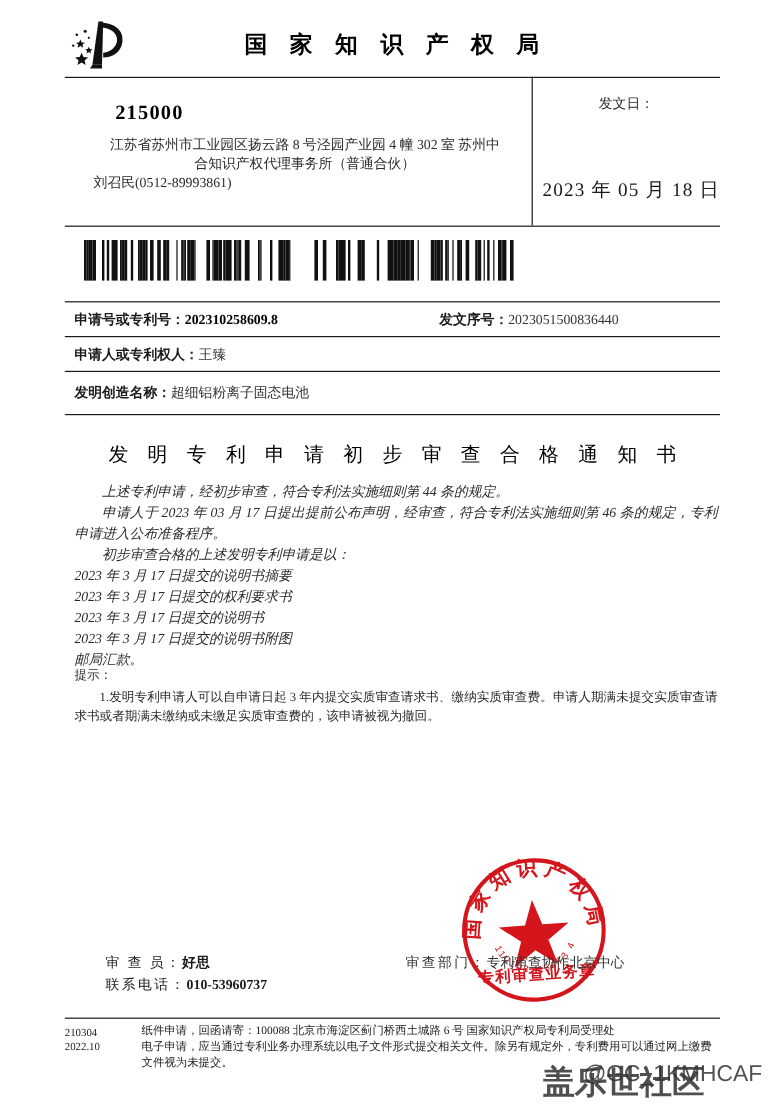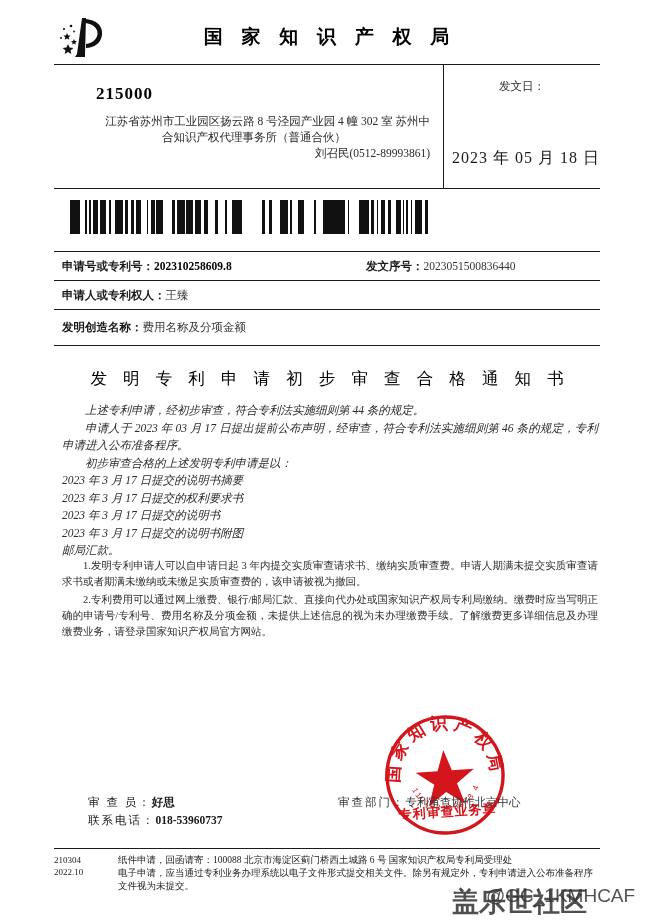--- a/index.html
+++ b/index.html
@@ -61,23 +61,23 @@
     letter-spacing: 1px;
   }
   .addr {
     position: absolute;
     left: 78px; top: 113px;
     width: 352px;
     font-size: 11.5px;
     line-height: 16px;
     color: #2a2a2a;
   }
-  .addr .l1 { text-align: right; }
+  .addr .l1 { text-align: center; }
   .addr .l2 { text-align: center; }
-  .addr .l3 { text-align: right; }
+  .addr .l3 { text-align: left; }
 
   
   .date-label {
     position: absolute;
     left: 468px; top: 79px;
     font-size: 11.5px;
     color: #2a2a2a;
     margin-left: 31px;
   }
   .date-value {
@@ -359,41 +359,41 @@
 
   <div class="rule rule-h" style="left:54px; top:280px; width:546px;"></div>
 
   <div class="tbl-row" style="left:62px; top:288px;">
     <span class="tbl-label">申请人或专利权人：</span><span class="tbl-value">王臻</span>
   </div>
 
   <div class="rule rule-h" style="left:54px; top:309px; width:546px;"></div>
 
   <div class="tbl-row" style="left:62px; top:320px;">
-    <span class="tbl-label">发明创造名称：</span><span class="tbl-value">费用名称及分项金额</span>
+    <span class="tbl-label">发明创造名称：</span><span class="tbl-value">超细铝粉离子固态电池</span>
   </div>
 
   <div class="rule rule-h" style="left:54px; top:345px; width:546px;"></div>
 
   <div class="doc-title">发 明 专 利 申 请 初 步 审 查 合 格 通 知 书</div>
 
   <div class="body-text">
     <p class="indent">上述专利申请，经初步审查，符合专利法实施细则第 44 条的规定。</p>
     <p class="indent">申请人于 2023 年 03 月 17 日提出提前公布声明，经审查，符合专利法实施细则第 46 条的规定，专利申请进入公布准备程序。</p>
     <p class="indent">初步审查合格的上述发明专利申请是以：</p>
     <p class="list-line">2023 年 3 月 17 日提交的说明书摘要</p>
     <p class="list-line">2023 年 3 月 17 日提交的权利要求书</p>
     <p class="list-line">2023 年 3 月 17 日提交的说明书</p>
     <p class="list-line">2023 年 3 月 17 日提交的说明书附图</p>
     <p class="list-line">邮局汇款。</p>
   </div>
 
   <div class="tips">
+    <p>提示：</p>
     <p class="tip-item">1.发明专利申请人可以自申请日起 3 年内提交实质审查请求书、缴纳实质审查费。申请人期满未提交实质审查请求书或者期满未缴纳或未缴足实质审查费的，该申请被视为撤回。</p>
-    <p class="tip-item">2.专利费用可以通过网上缴费、银行/邮局汇款、直接向代办处或国家知识产权局专利局缴纳。缴费时应当写明正确的申请号/专利号、费用名称及分项金额，未提供上述信息的视为未办理缴费手续。了解缴费更多详细信息及办理缴费业务，请登录国家知识产权局官方网站。</p>
   </div>
 
   <div class="seal">
     <svg viewBox="0 0 126 126" width="126" height="126">
       <defs>
         <path id="arcTop" d="M 17,63 A 46,46 0 0 1 109,63" fill="none"></path>
         <path id="arcBottom" d="M 27,63 A 36,36 0 0 0 99,63" fill="none"></path>
       </defs>
       <circle cx="63" cy="63" r="58" fill="none" stroke="#d4151c" stroke-width="3.4"></circle>
 
@@ -408,34 +408,34 @@
       <text font-size="8" fill="#d4151c" letter-spacing="2" font-family="'Liberation Sans','DejaVu Sans',sans-serif">
         <textPath href="#arcBottom" startOffset="50%" text-anchor="middle" id="seal-serial-text">110108135973 4</textPath>
       </text>
     </svg>
   </div>
 
   <div class="sig" id="examiner-row">
     <span class="k">审 查 员：</span><span class="v">好思</span>
   </div>
   <div class="sig" id="phone-row">
-    <span class="k">联系电话：</span><span class="v">018-53960737</span>
+    <span class="k">联系电话：</span><span class="v">010-53960737</span>
   </div>
   <div class="sig" id="dept-row">
     <span class="k">审查部门：</span><span>专利审查协作北京中心</span>
   </div>
 
   <div class="rule rule-h" style="left:54px; top:848px; width:546px;"></div>
 
   <div class="footer-codes">
     <div>210304</div>
     <div>2022.10</div>
   </div>
   <div class="footer-text">
     <p>纸件申请，回函请寄：100088 北京市海淀区蓟门桥西土城路 6 号   国家知识产权局专利局受理处</p>
-    <p>电子申请，应当通过专利业务办理系统以电子文件形式提交相关文件。除另有规定外，专利申请进入公布准备程序</p>
+    <p>电子申请，应当通过专利业务办理系统以电子文件形式提交相关文件。除另有规定外，专利费用可以通过网上缴费</p>
     <p>文件视为未提交。</p>
   </div>
 
   <div class="wm-main">盖乐世社区</div>
   <div class="wm-sub">@GC_1KMHCAF</div>
 
 </div>
 
 </body></html>

